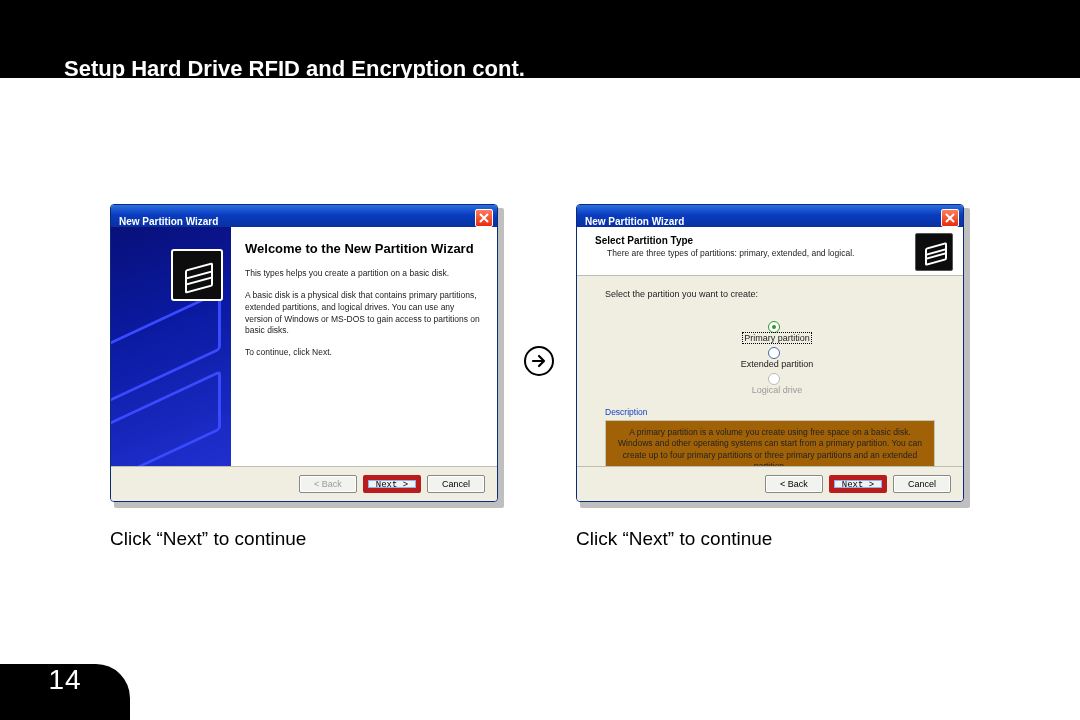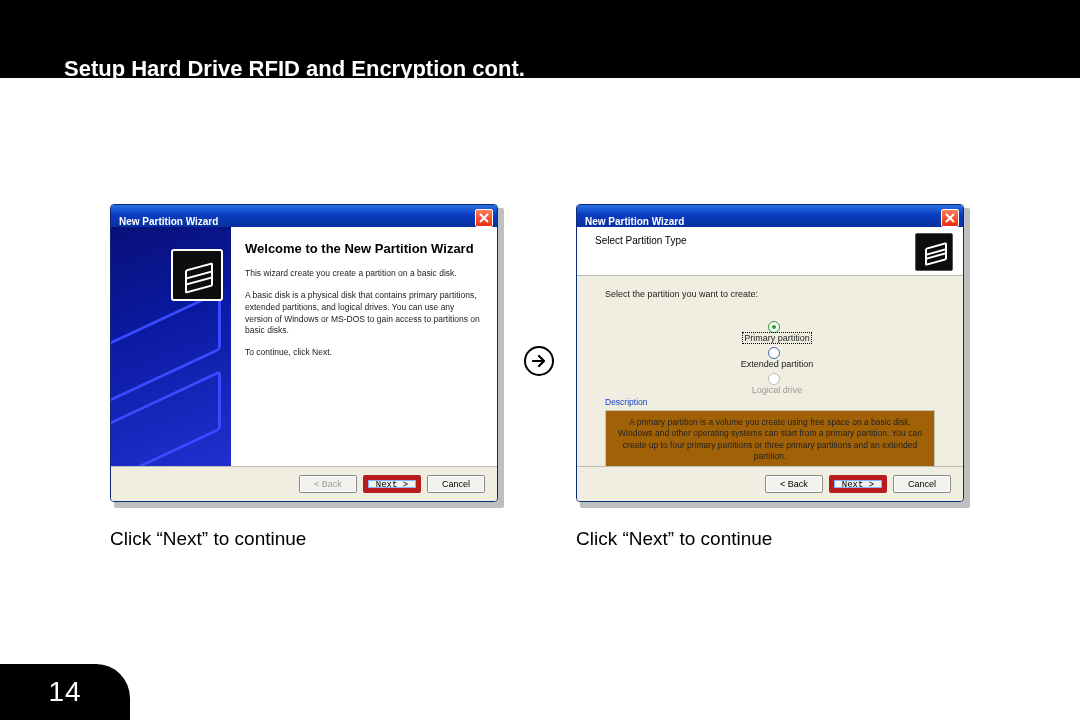--- a/index.html
+++ b/index.html
@@ -199,21 +199,21 @@
     position: absolute;
     top: 0;
     left: 0;
     right: 0;
     height: 48px;
     background: #ffffff;
     border-bottom: 1px solid #bdbdb0;
   }
   .right-header .hdr-title {
     font-size: 10px;
-    font-weight: normal;
+    font-weight: bold;
     color: #000000;
     padding: 8px 0 0 18px;
   }
   .right-header .hdr-sub {
     font-size: 8.5px;
     color: #222222;
     padding: 2px 60px 0 30px;
   }
   .right-header .hdr-icon {
     position: absolute;
@@ -283,21 +283,21 @@
     border-radius: 50%;
     background: #2a9a2a;
   }
   .radio-label.dotted {
     outline: 1px dotted #000000;
     outline-offset: 0px;
     padding: 0 1px;
   }
 
   .desc-box {
-    margin-top: 0;
+    margin-top: 10px;
   }
   .desc-title {
     color: #1540c0;
     font-size: 8.5px;
     margin-bottom: 3px;
   }
   .desc-inner {
     border: 1px solid #c5c5b8;
     background: #a16207;
     padding: 6px 8px;
@@ -332,21 +332,21 @@
   
   .page-badge {
     position: absolute;
     bottom: 0;
     left: 0;
     width: 130px;
     height: 56px;
     background: #000000;
     border-top-right-radius: 34px;
     display: flex;
-    align-items: center;
+    align-items: flex-start;
     justify-content: center;
     color: #ffffff;
     font-size: 28px;
     font-family: "Arial Narrow", Arial, sans-serif;
     letter-spacing: 1px;
   }
 </style>
 </head>
 <body>
 
@@ -372,21 +372,21 @@
         <div class="shape s2"></div>
         <div class="side-icon-box">
           <div class="disk">
               <div class="p p1"></div>
               <div class="p p2"></div>
             </div>
         </div>
       </div>
       <div class="left-main">
         <h2>Welcome to the New Partition Wizard</h2>
-        <p>This wizard create you create a partition on a basic disk.</p>
+        <p>This types helps you create a partition on a basic disk.</p>
         <p>A basic disk is a physical disk that contains primary partitions, extended partitions, and logical drives. You can use any version of Windows or MS-DOS to gain access to partitions on basic disks.</p>
         <p>To continue, click Next.</p>
       </div>
     </div>
     <div class="wiz-footer">
       <button class="wiz-btn disabled">&lt; Back</button>
       <button class="wiz-btn default">Next &gt;</button>
       <button class="wiz-btn">Cancel</button>
     </div>
   </div>
@@ -403,20 +403,21 @@
       <span class="title">New Partition Wizard</span>
       <div class="wiz-close">
         <svg width="10" height="10" viewBox="0 0 10 10">
             <path d="M1 1 L9 9 M9 1 L1 9" stroke="#ffffff" stroke-width="2"></path>
           </svg>
       </div>
     </div>
     <div class="wiz-body">
       <div class="right-header">
         <div class="hdr-title">Select Partition Type</div>
+        <div class="hdr-sub">There are three types of partitions: primary, extended, and logical.</div>
         <div class="hdr-icon">
           <div class="disk">
               <div class="p p1"></div>
               <div class="p p2"></div>
             </div>
         </div>
       </div>
       <div class="right-content">
         <div class="prompt">Select the partition you want to create:</div>
 

